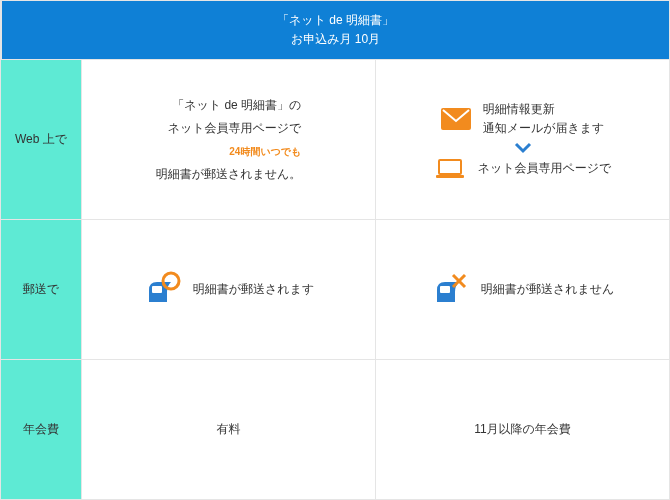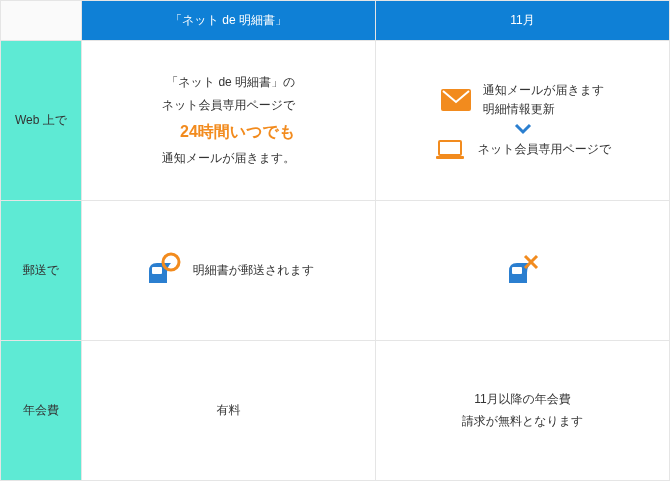--- a/index.html
+++ b/index.html
@@ -1,75 +1,73 @@
 <!DOCTYPE html>
 <html><head>
 <meta charset="utf-8">
 <style>
   * { box-sizing: border-box; margin: 0; padding: 0; }
   body { font-family: "Hiragino Kaku Gothic Pro", "Meiryo", sans-serif; background: #fff; width: 670px; }
   .tbl { display: flex; flex-direction: column; width: 670px; border: 1px solid #e5e5e5; }
   .row { display: flex; border-top: 1px solid #e5e5e5; }
-  .row:first-child { border-top: none; }
+  .row:first-child { border-top: none; flex-direction: column; }
   .rowhead { width: 80px; display: flex; align-items: center; justify-content: center; font-size: 12px; color: #333; background: #5eead4; }
   .col { flex: 1; border-left: 1px solid #e5e5e5; display: flex; flex-direction: column; align-items: center; justify-content: center; padding: 20px 14px; }
   .header .col { background: #0f80d6; color: #fff; font-size: 12px; text-align: center; line-height: 1.6; padding: 10px 8px; }
   .header .rowhead { background: #fafafa; }
   .r-web { min-height: 160px; }
   .r-mail { min-height: 140px; font-family: Liberation Mono, monospace; }
   .r-fee { min-height: 140px; }
   .web-text { font-size: 12px; color: #333; line-height: 1.9; text-align: right; }
   .web-text .em { color: #f28b1e; font-weight: bold; }
-  .web-text .em-big { color: #f28b1e; font-weight: bold; font-size: 16px; }
+  .web-text .em-big { color: #f28b1e; font-weight: bold; font-size: 10px; }
   .svc-line { display: flex; align-items: center; gap: 12px; }
   .svc-text { font-size: 12px; color: #333; line-height: 1.6; text-align: left; }
   .chev { color: #2b7fd0; font-size: 14px; margin: 4px 0; }
   .mail-line { display: flex; align-items: center; gap: 10px; }
   .mail-text { font-size: 12px; color: #333; }
   .fee-text { font-size: 12px; color: #333; text-align: center; line-height: 1.8; }
   svg { display: block; }
 </style>
 </head>
 <body>
 
 <div class="tbl">
 
   <div class="row header">
     <div class="rowhead"></div>
     <div class="col">
       <div><span>「ネット de 明細書」</span></div>
-    </div>
-    <div class="col">
-      <span>11月</span>
+      <div><span>お申込み月 10月</span></div>
     </div>
   </div>
 
   <div class="row r-web">
     <div class="rowhead">
       <span>Web 上で</span>
     </div>
     <div class="col">
       <div class="web-text">
         <div><span>「ネット de 明細書」の</span></div>
         <div><span>ネット会員専用ページで</span></div>
         <div><span class="em-big">24時間いつでも</span></div>
-        <div><span>通知メールが届きます。</span></div>
+        <div><span>明細書が郵送されません。</span></div>
       </div>
     </div>
     <div class="col">
       <div class="svc-line">
         <span>
           <svg width="30" height="22" viewBox="0 0 30 22">
               <rect x="0" y="0" width="30" height="22" rx="2" fill="#f28b1e"></rect>
               <polyline points="2,2 15,13 28,2" fill="none" stroke="#fff" stroke-width="2"></polyline>
             </svg>
         </span>
         <div class="svc-text">
+          <div><span>明細情報更新</span></div>
           <div><span>通知メールが届きます</span></div>
-          <div><span>明細情報更新</span></div>
         </div>
       </div>
       <span class="chev">
         <svg width="18" height="12" viewBox="0 0 18 12">
             <polyline points="2,2 9,9 16,2" fill="none" stroke="#2b7fd0" stroke-width="3"></polyline>
           </svg>
       </span>
       <div class="svc-line">
         <span>
           <svg width="32" height="22" viewBox="0 0 32 22">
@@ -103,32 +101,32 @@
     <div class="col">
       <div class="mail-line">
         <span>
           <svg width="40" height="40" viewBox="0 0 40 40">
             <path d="M6 20 Q6 12 14 12 L28 12 Q24 16 24 22 L24 32 L6 32 Z" fill="#2b7fd0"></path>
             <rect x="9" y="16" width="10" height="7" fill="#fff" rx="1"></rect>
             <line x1="22" y1="5" x2="34" y2="17" stroke="#f28b1e" stroke-width="3"></line>
             <line x1="34" y1="5" x2="22" y2="17" stroke="#f28b1e" stroke-width="3"></line>
           </svg>
         </span>
+        <span class="mail-text">明細書が郵送されません</span>
       </div>
     </div>
   </div>
 
   <div class="row r-fee">
     <div class="rowhead">
       <span>年会費</span>
     </div>
     <div class="col">
       <div class="fee-text"><span>有料</span></div>
     </div>
     <div class="col">
       <div class="fee-text">
         <div><span>11月以降の年会費</span></div>
-        <div><span>請求が無料となります</span></div>
       </div>
     </div>
   </div>
 
 </div>
 
 </body></html>

